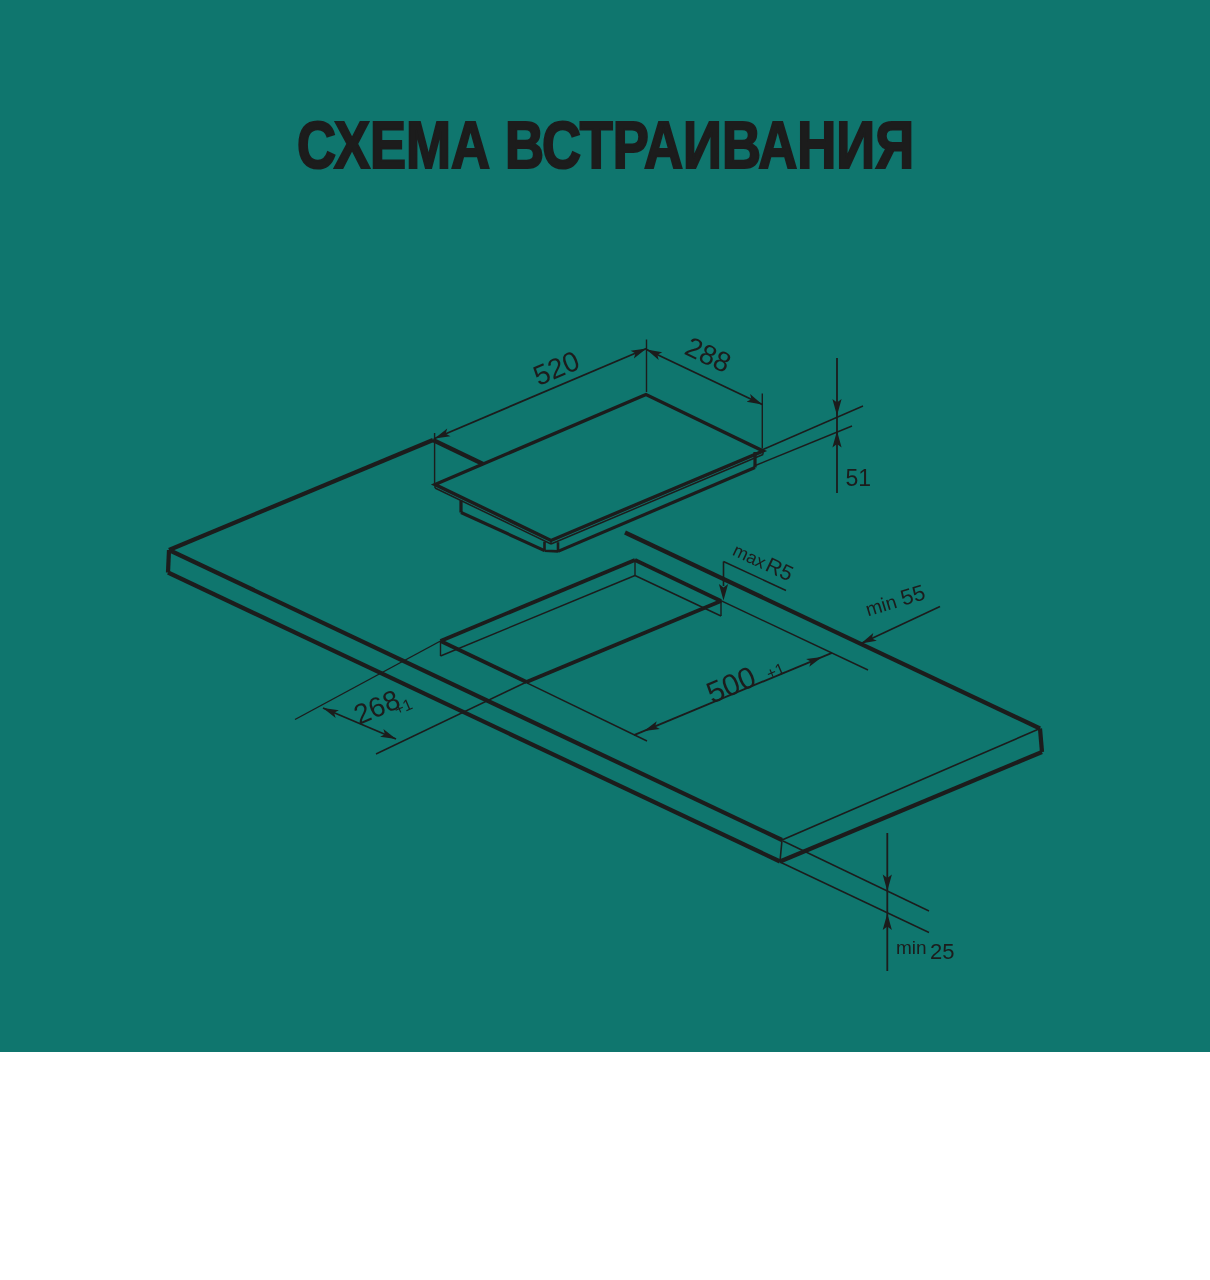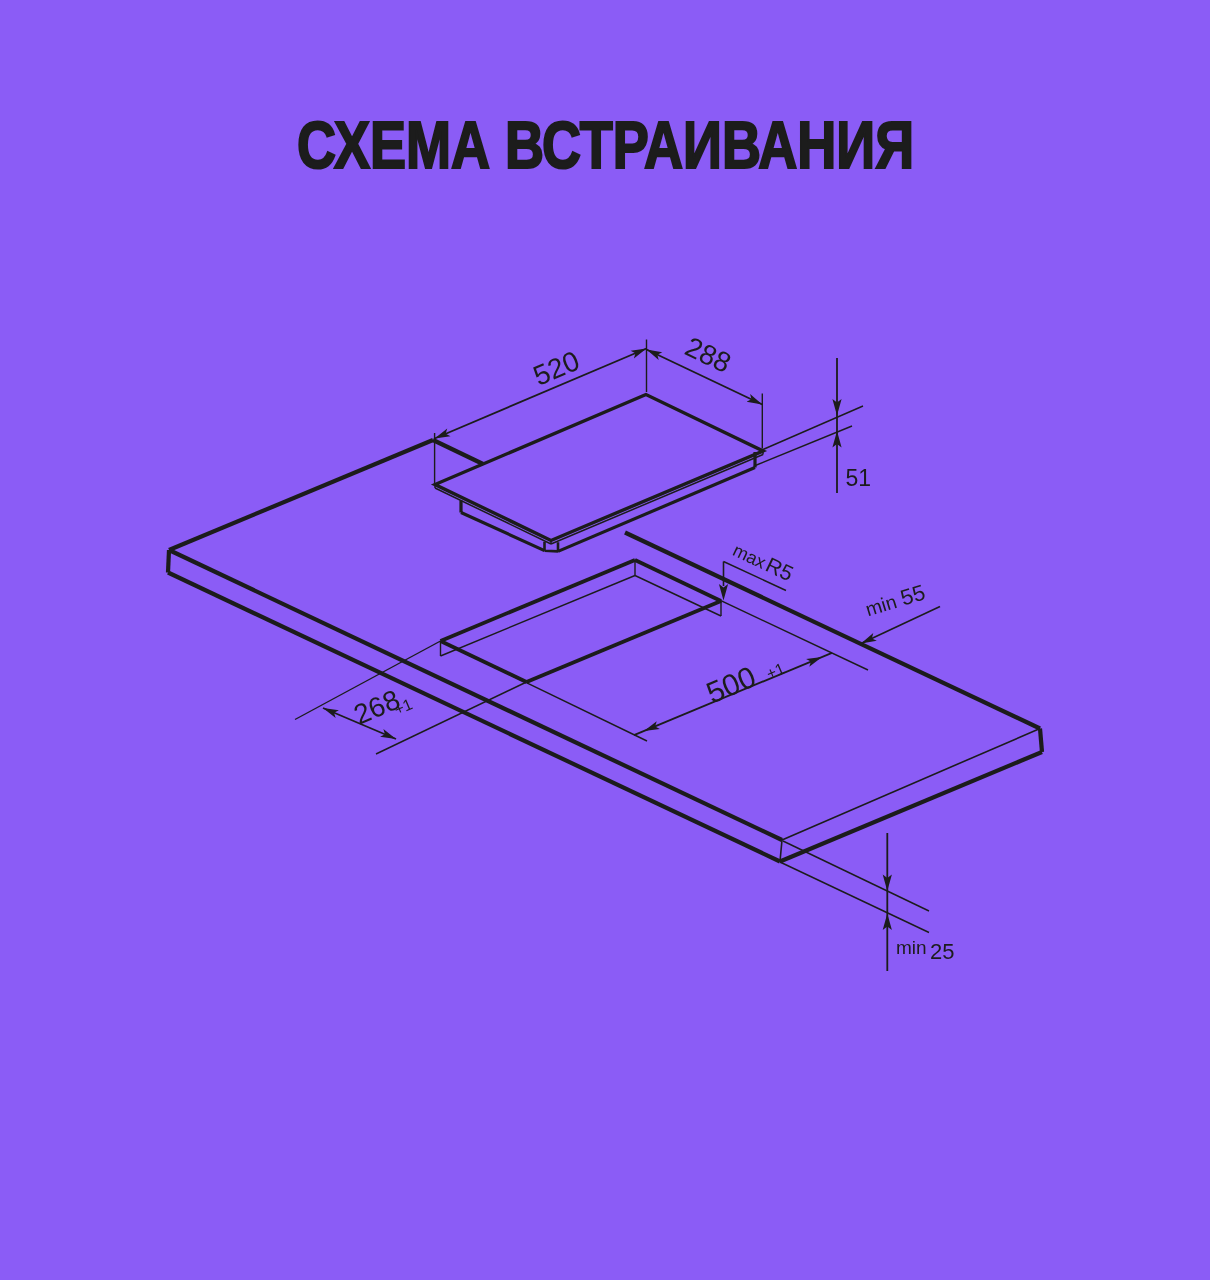--- a/index.html
+++ b/index.html
@@ -1,16 +1,16 @@
 <!DOCTYPE html>
 <html><head>
 <meta charset="utf-8">
 <style>
   html,body{margin:0;padding:0;background:#ffffff;}
-  .page{position:relative;width:1210px;height:1280px;background:#8b5cf6;overflow:hidden;
+  .page{position:relative;width:1210px;height:1052px;background:#0f766e;overflow:hidden;
         font-family:"Liberation Sans", sans-serif;}
   svg text{font-family:"Liberation Sans", sans-serif; fill:#1c1c1c;}
 </style>
 </head>
 <body>
 <div class="page">
 <svg width="1210" height="1280" viewBox="0 0 1210 1280">
 <defs>
 <marker id="ahs" markerWidth="20" markerHeight="12" refX="0.5" refY="5" orient="auto" markerUnits="userSpaceOnUse">
   <path d="M0.5,5 L16,9.2 L12.5,5 L16,0.8 Z" fill="#1c1c1c"></path>

